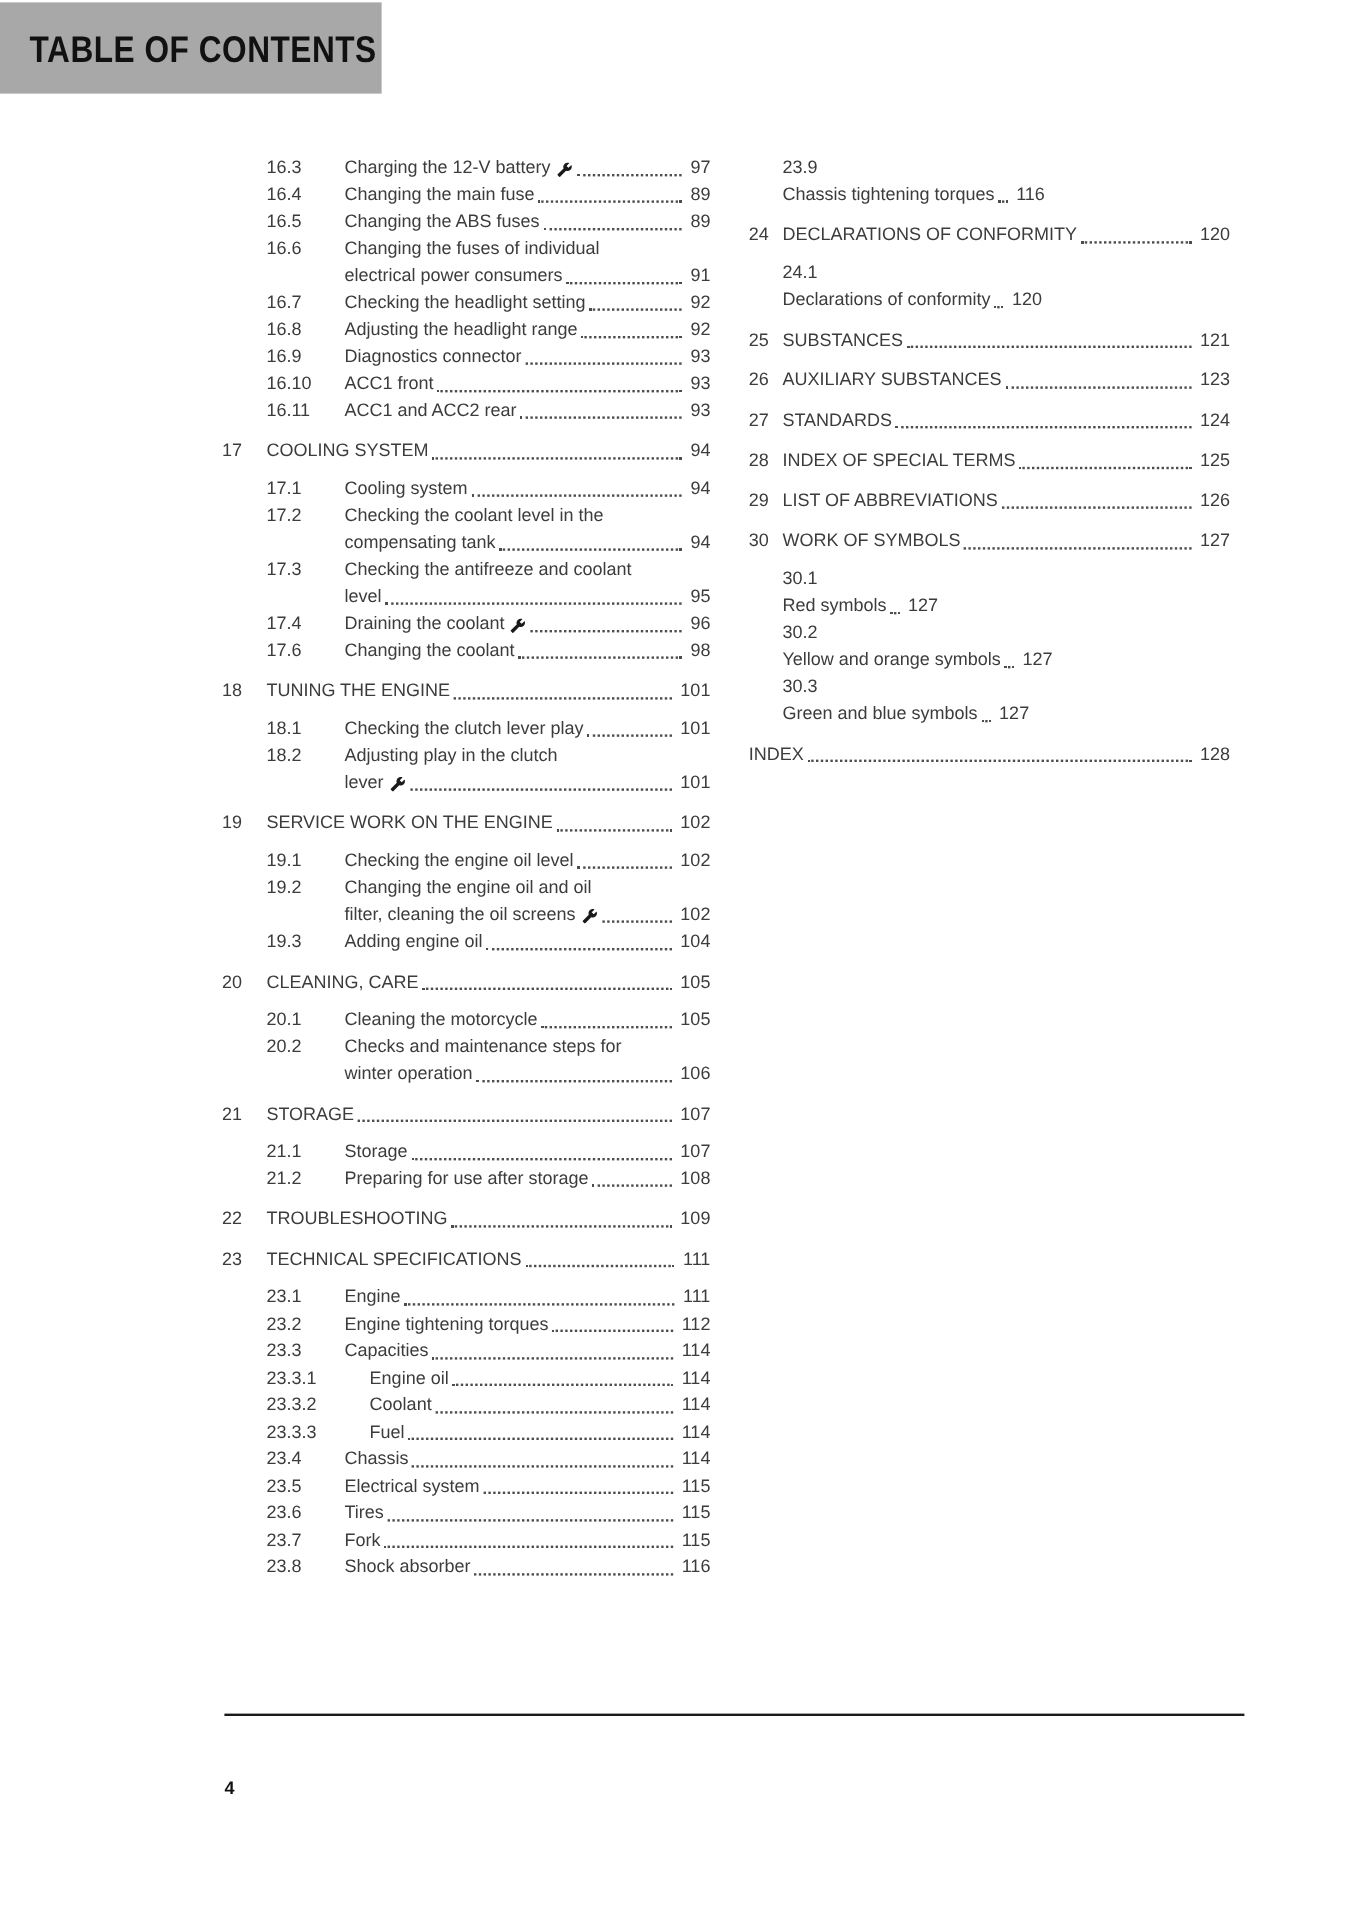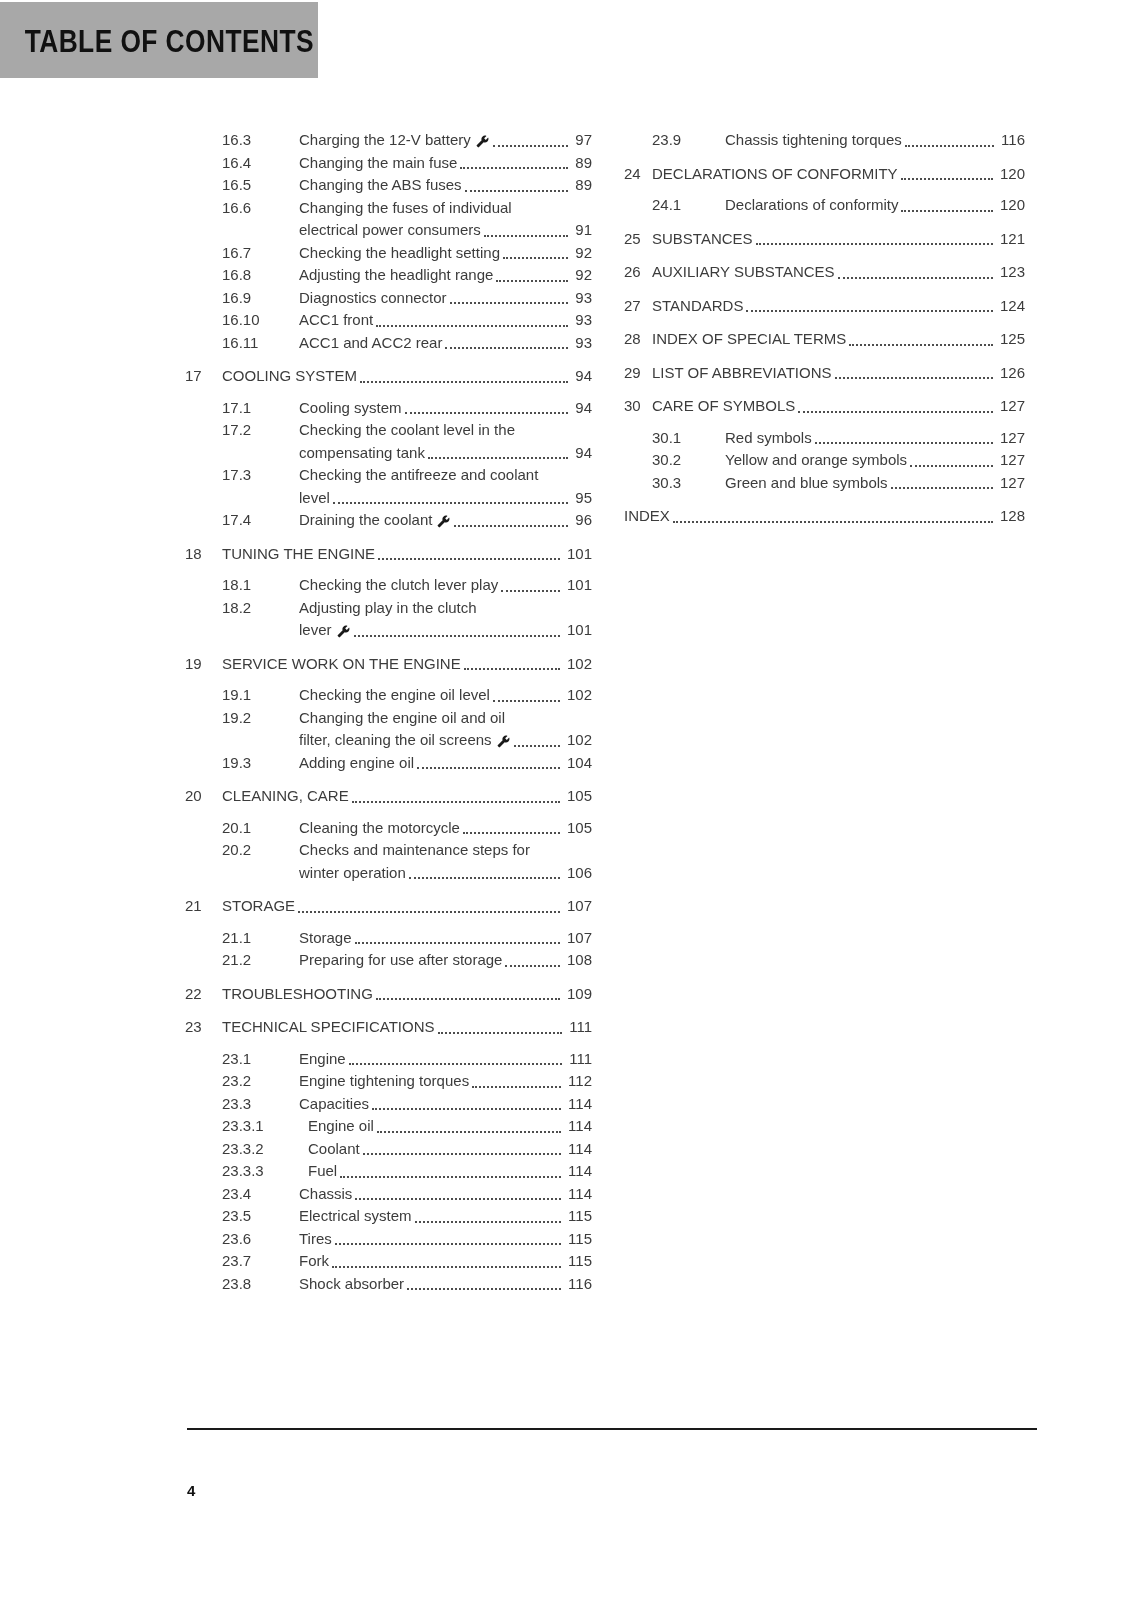--- a/index.html
+++ b/index.html
@@ -54,22 +54,22 @@
   }
   .pg { flex: none; }
 
   
   .chapter, .plain { margin-top: 11px; margin-bottom: 9px; }
   .row:first-child { margin-top: 0; }
   .toc-left  .chapter .num { width: 37px; }
   .toc-right .chapter .num { width: 28px; }
 
   
-  .toc-left  .section { padding-left: 37px; gap: 12px; }
-  .toc-right .section { padding-left: 28px; }
+  .toc-left  .section { padding-left: 37px; }
+  .toc-right .section { padding-left: 28px; flex-direction: column; }
   .toc-left  .section .num { width: 65px; }
   .toc-right .section .num { width: 73px; }
 
   
   .toc-left .subsection { padding-left: 37px; }
   .toc-left .subsection .num { width: 86px; }
 
   .wrench {
     flex: none;
     align-self: flex-end;
@@ -253,20 +253,30 @@
             <span class="wrench">
               <svg width="13" height="13" viewBox="0 0 24 24" aria-hidden="true">
                 <path fill="#1a1a1a" d="M22.7 19l-9.1-9.1c.9-2.3.4-5-1.5-6.9-2-2-5-2.4-7.4-1.3L9 6 6 9 1.6 4.7C.4 7.1.9 10.1 2.9 12.1c1.9 1.9 4.6 2.4 6.9 1.5l9.1 9.1c.4.4 1 .4 1.4 0l2.3-2.3c.5-.4.5-1.1.1-1.4z"></path>
               </svg>
             </span>
             <span class="leader"></span>
             <span class="pg">96</span>
           </div>
         </div>
       </div>
+      <div class="row section">
+        <span class="num">17.6</span>
+        <div class="body">
+          <div class="line">
+            <span class="txt">Changing the coolant</span>
+            <span class="leader"></span>
+            <span class="pg">98</span>
+          </div>
+        </div>
+      </div>
       <div class="row chapter">
         <span class="num">18</span>
         <div class="body">
           <div class="line">
             <span class="txt">TUNING THE ENGINE</span>
             <span class="leader"></span>
             <span class="pg">101</span>
           </div>
         </div>
       </div>
@@ -618,21 +628,21 @@
             <span class="txt">LIST OF ABBREVIATIONS</span>
             <span class="leader"></span>
             <span class="pg">126</span>
           </div>
         </div>
       </div>
       <div class="row chapter">
         <span class="num">30</span>
         <div class="body">
           <div class="line">
-            <span class="txt">CARE OF SYMBOLS</span>
+            <span class="txt">WORK OF SYMBOLS</span>
             <span class="leader"></span>
             <span class="pg">127</span>
           </div>
         </div>
       </div>
       <div class="row section">
         <span class="num">30.1</span>
         <div class="body">
           <div class="line">
             <span class="txt">Red symbols</span>

